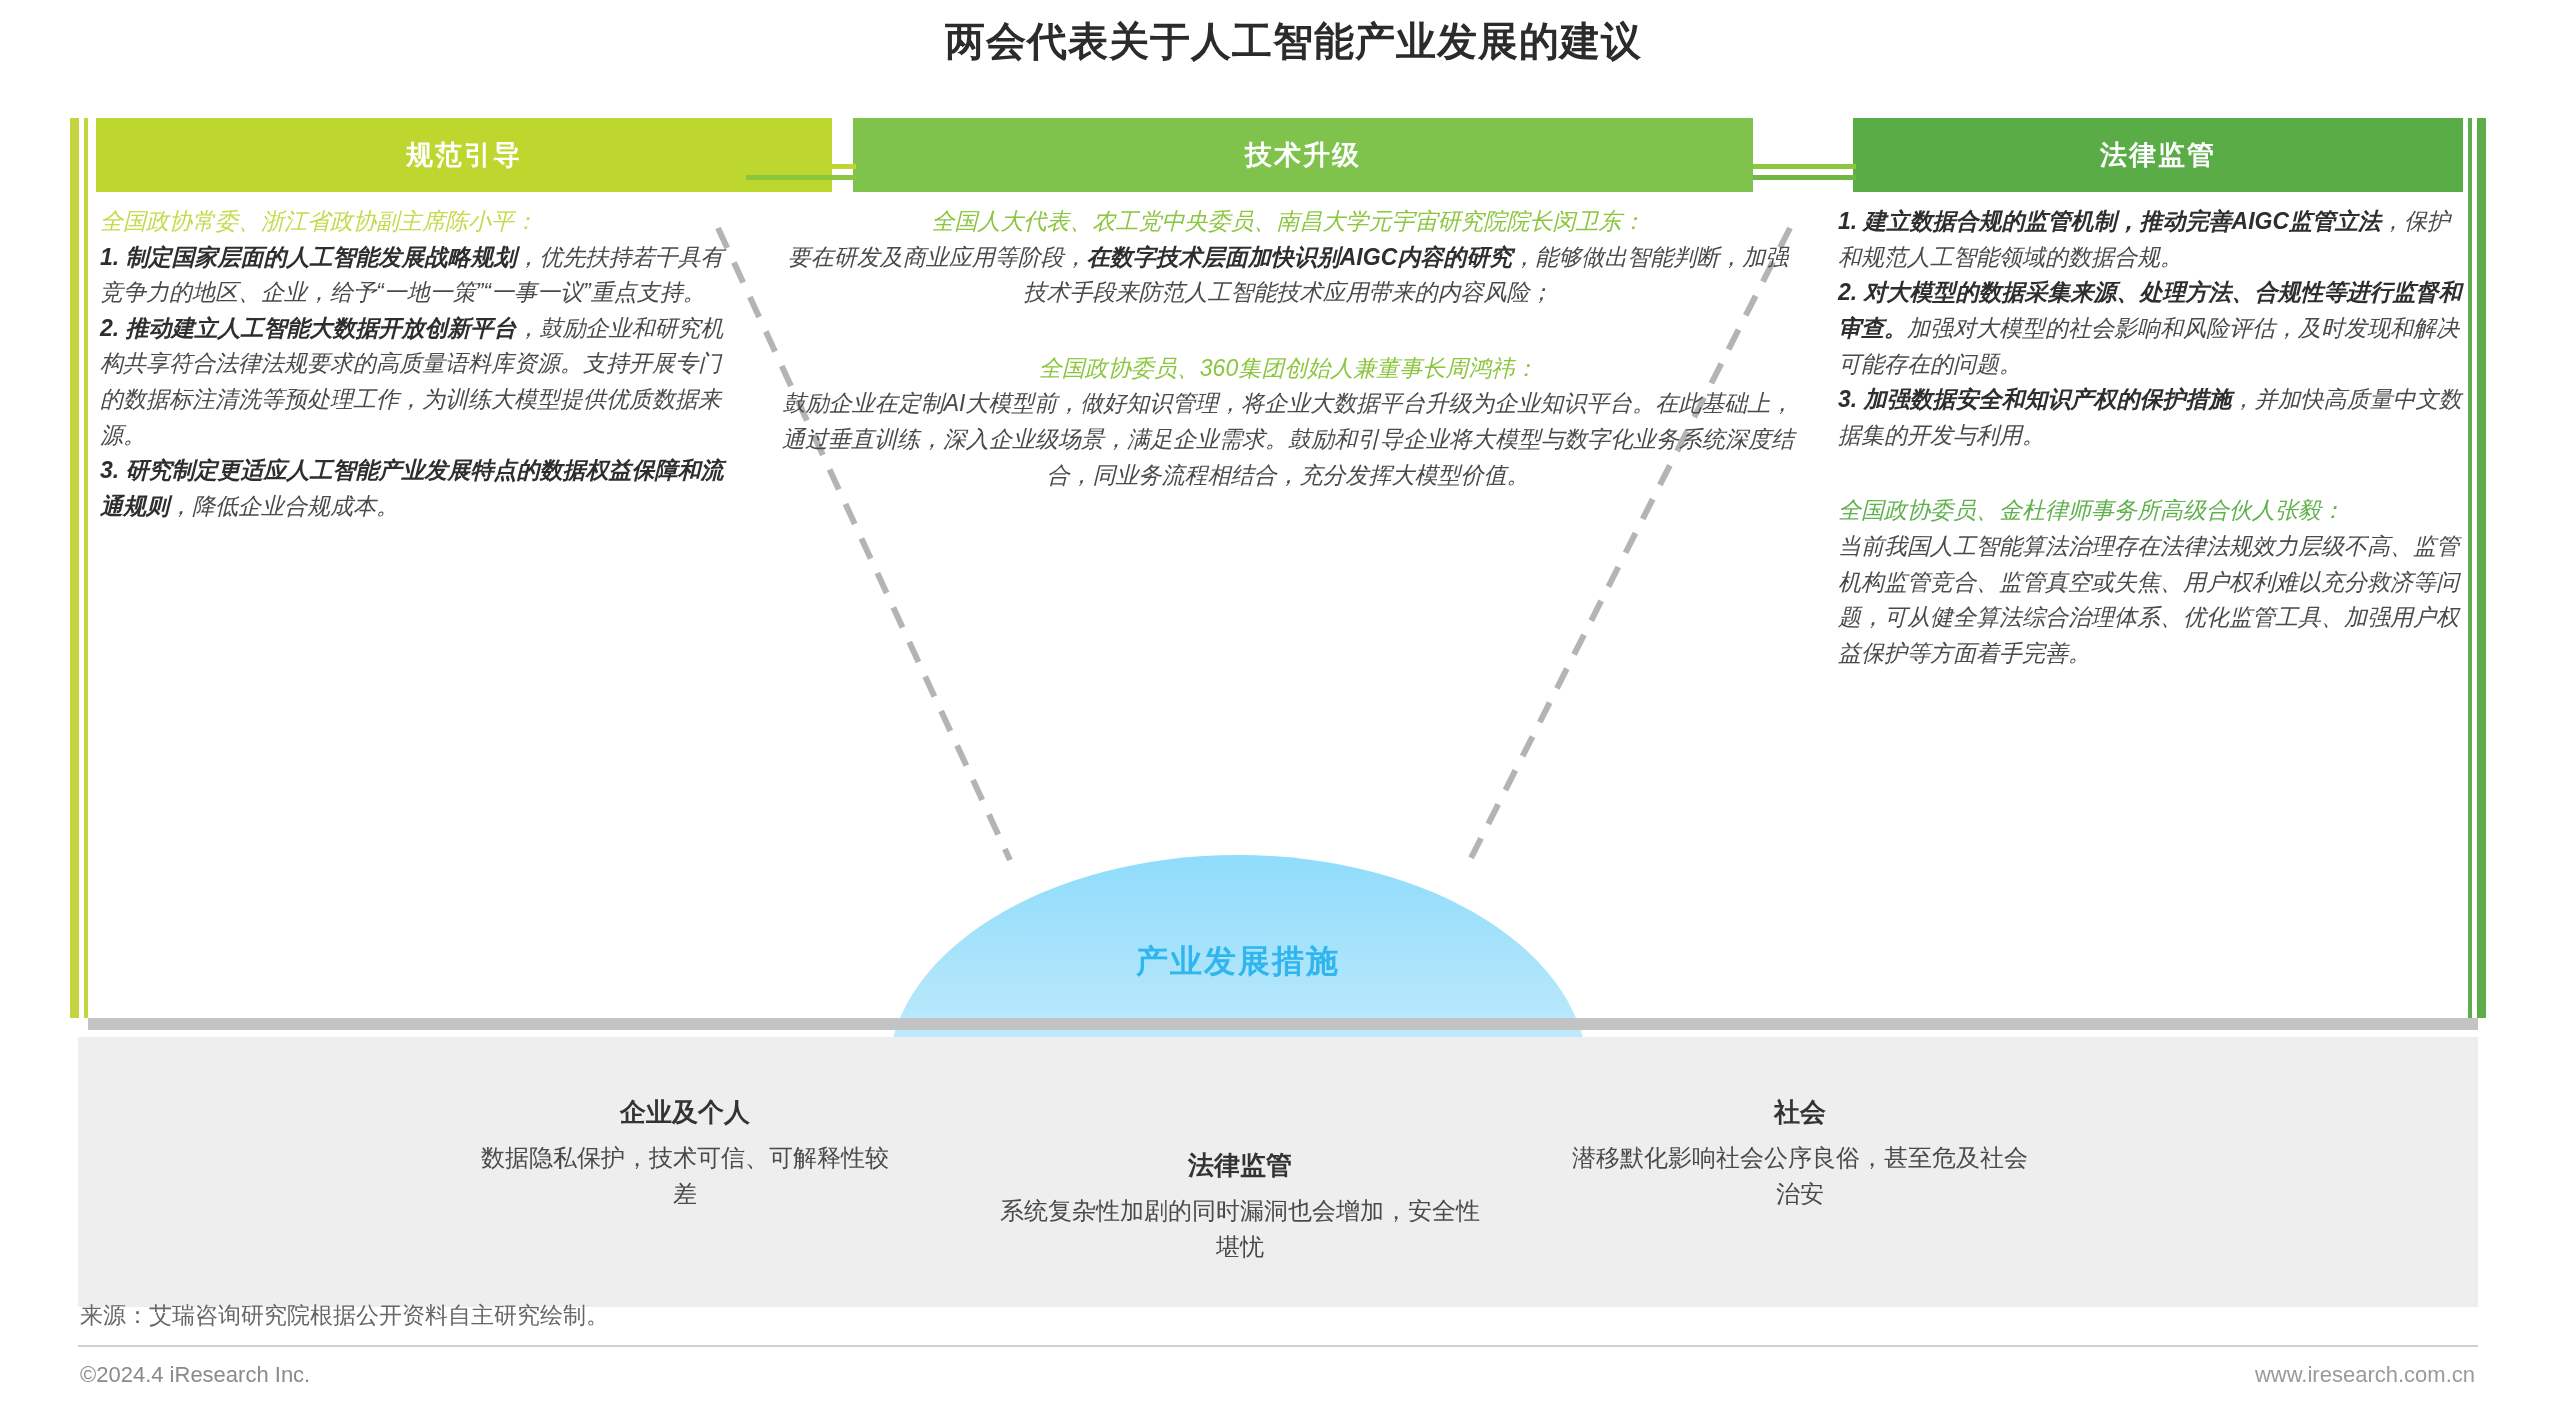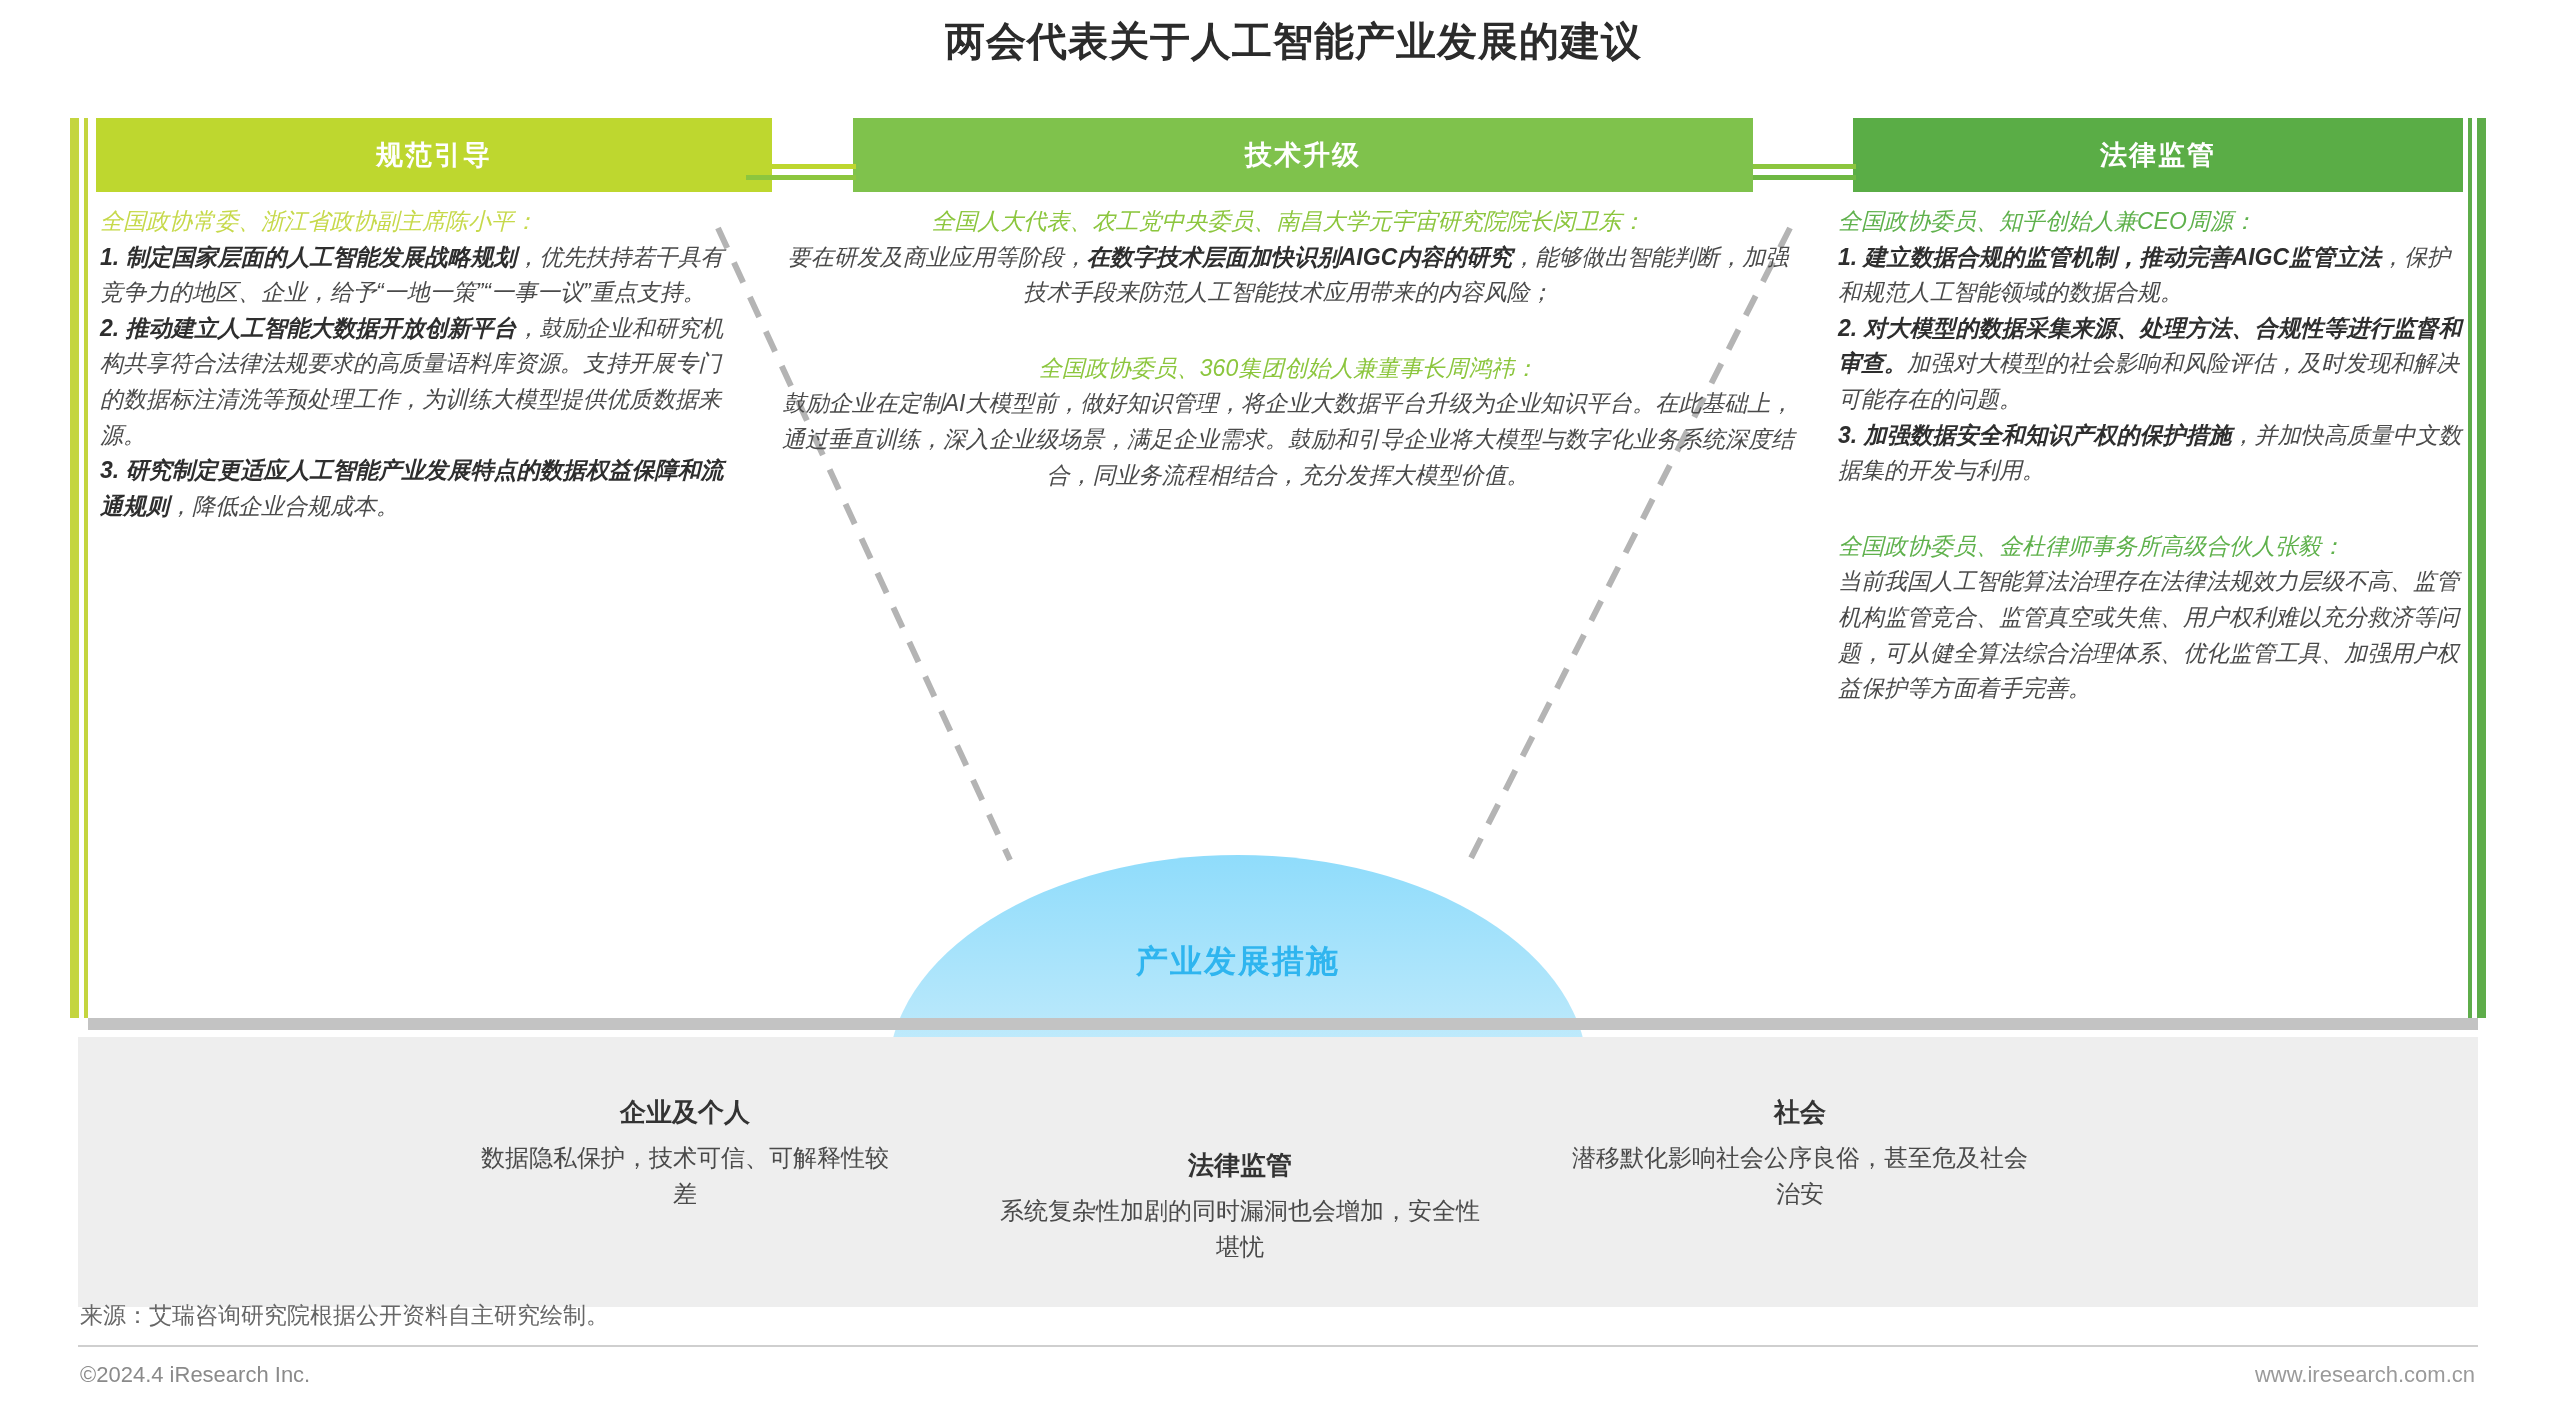--- a/index.html
+++ b/index.html
@@ -41,21 +41,21 @@
   #rail-right .thin  { right: 14px; background: #5ead4a; }
 
   
   .header-bar {
     position: absolute;
     top: 0; height: 74px;
     display: flex; align-items: center; justify-content: center;
     color: #ffffff; font-size: 27px; font-weight: bold;
     letter-spacing: 2px;
   }
-  #hdr-0 { left: 18px;   width: 676px;  background: #bed72f; }
+  #hdr-0 { left: 18px;   width: 736px;  background: #bed72f; }
   #hdr-1 { left: 775px;  width: 900px;  background: #7fc24c; }
   #hdr-2 { left: 1775px; width: 610px;  background: #5aad46; }
 
   
   .connector { position: absolute; height: 16px; }
   .connector .line { position: absolute; left: 0; width: 100%; height: 5px; }
   #conn-0 { top: 46px; left: 668px; width: 110px; }
   #conn-0 .l1 { top: 0px;  background: #bed72f; }
   #conn-0 .l2 { top: 11px; background: #8cc63e; }
   #conn-1 { top: 46px; left: 1675px; width: 103px; }
@@ -210,21 +210,20 @@
     </div>
     <div class="gap"></div>
     <div class="block">
       <div class="speaker c1">全国政协委员、360集团创始人兼董事长周鸿祎：</div>
       <div class="para"><span>鼓励企业在定制AI大模型前，做好知识管理，将企业大数据平台升级为企业知识平台。在此基础上，通过垂直训练，深入企业级场景，满足企业需求。鼓励和引导企业将大模型与数字化业务系统深度结合，同业务流程相结合，充分发挥大模型价值。</span></div>
     </div>
   </div>
 
   <div class="column" id="col-2">
     <div class="block">
-      <div class="speaker c2">全国政协委员、知乎创始人兼CEO周源：</div>
       <div class="para"><b>1. 建立数据合规的监管机制，推动完善AIGC监管立法</b><span>，保护和规范人工智能领域的数据合规。</span></div>
       <div class="para"><b>2. 对大模型的数据采集来源、处理方法、合规性等进行监督和审查。</b><span>加强对大模型的社会影响和风险评估，及时发现和解决可能存在的问题。</span></div>
       <div class="para"><b>3. 加强数据安全和知识产权的保护措施</b><span>，并加快高质量中文数据集的开发与利用。</span></div>
     </div>
     <div class="gap"></div>
     <div class="block">
       <div class="speaker c2">全国政协委员、金杜律师事务所高级合伙人张毅：</div>
       <div class="para"><span>当前我国人工智能算法治理存在法律法规效力层级不高、监管机构监管竞合、监管真空或失焦、用户权利难以充分救济等问题，可从健全算法综合治理体系、优化监管工具、加强用户权益保护等方面着手完善。</span></div>
     </div>
   </div>

